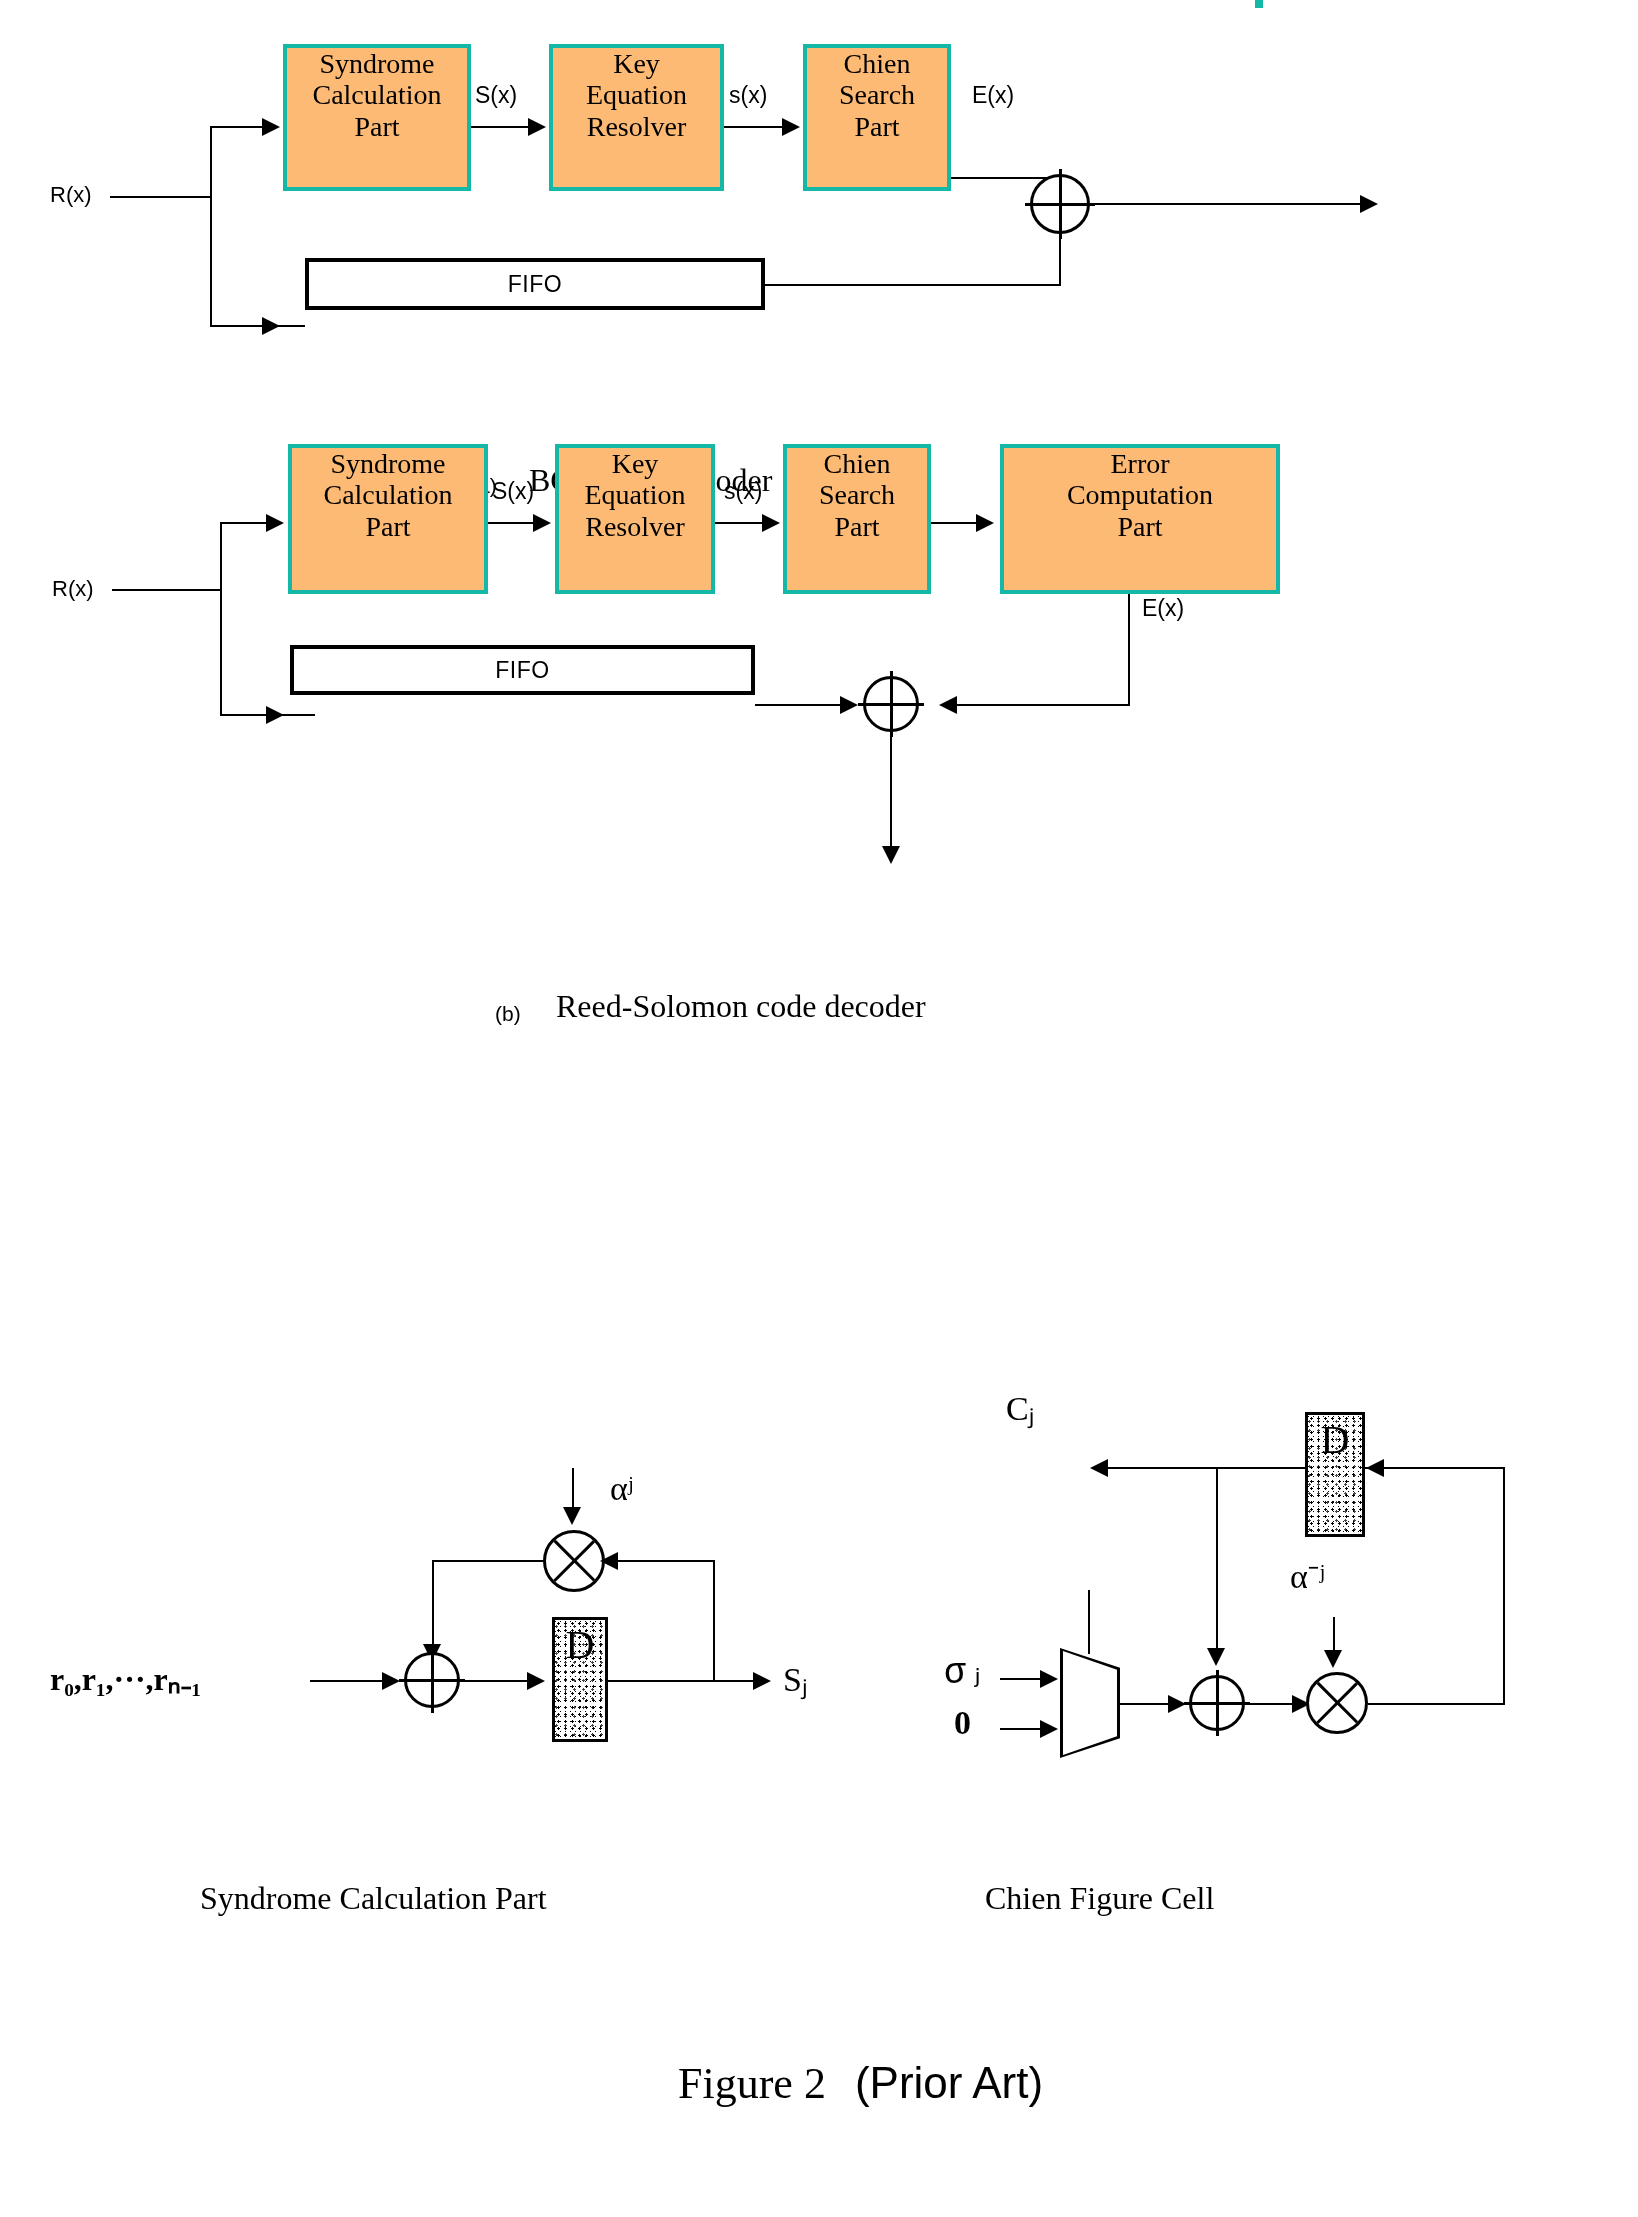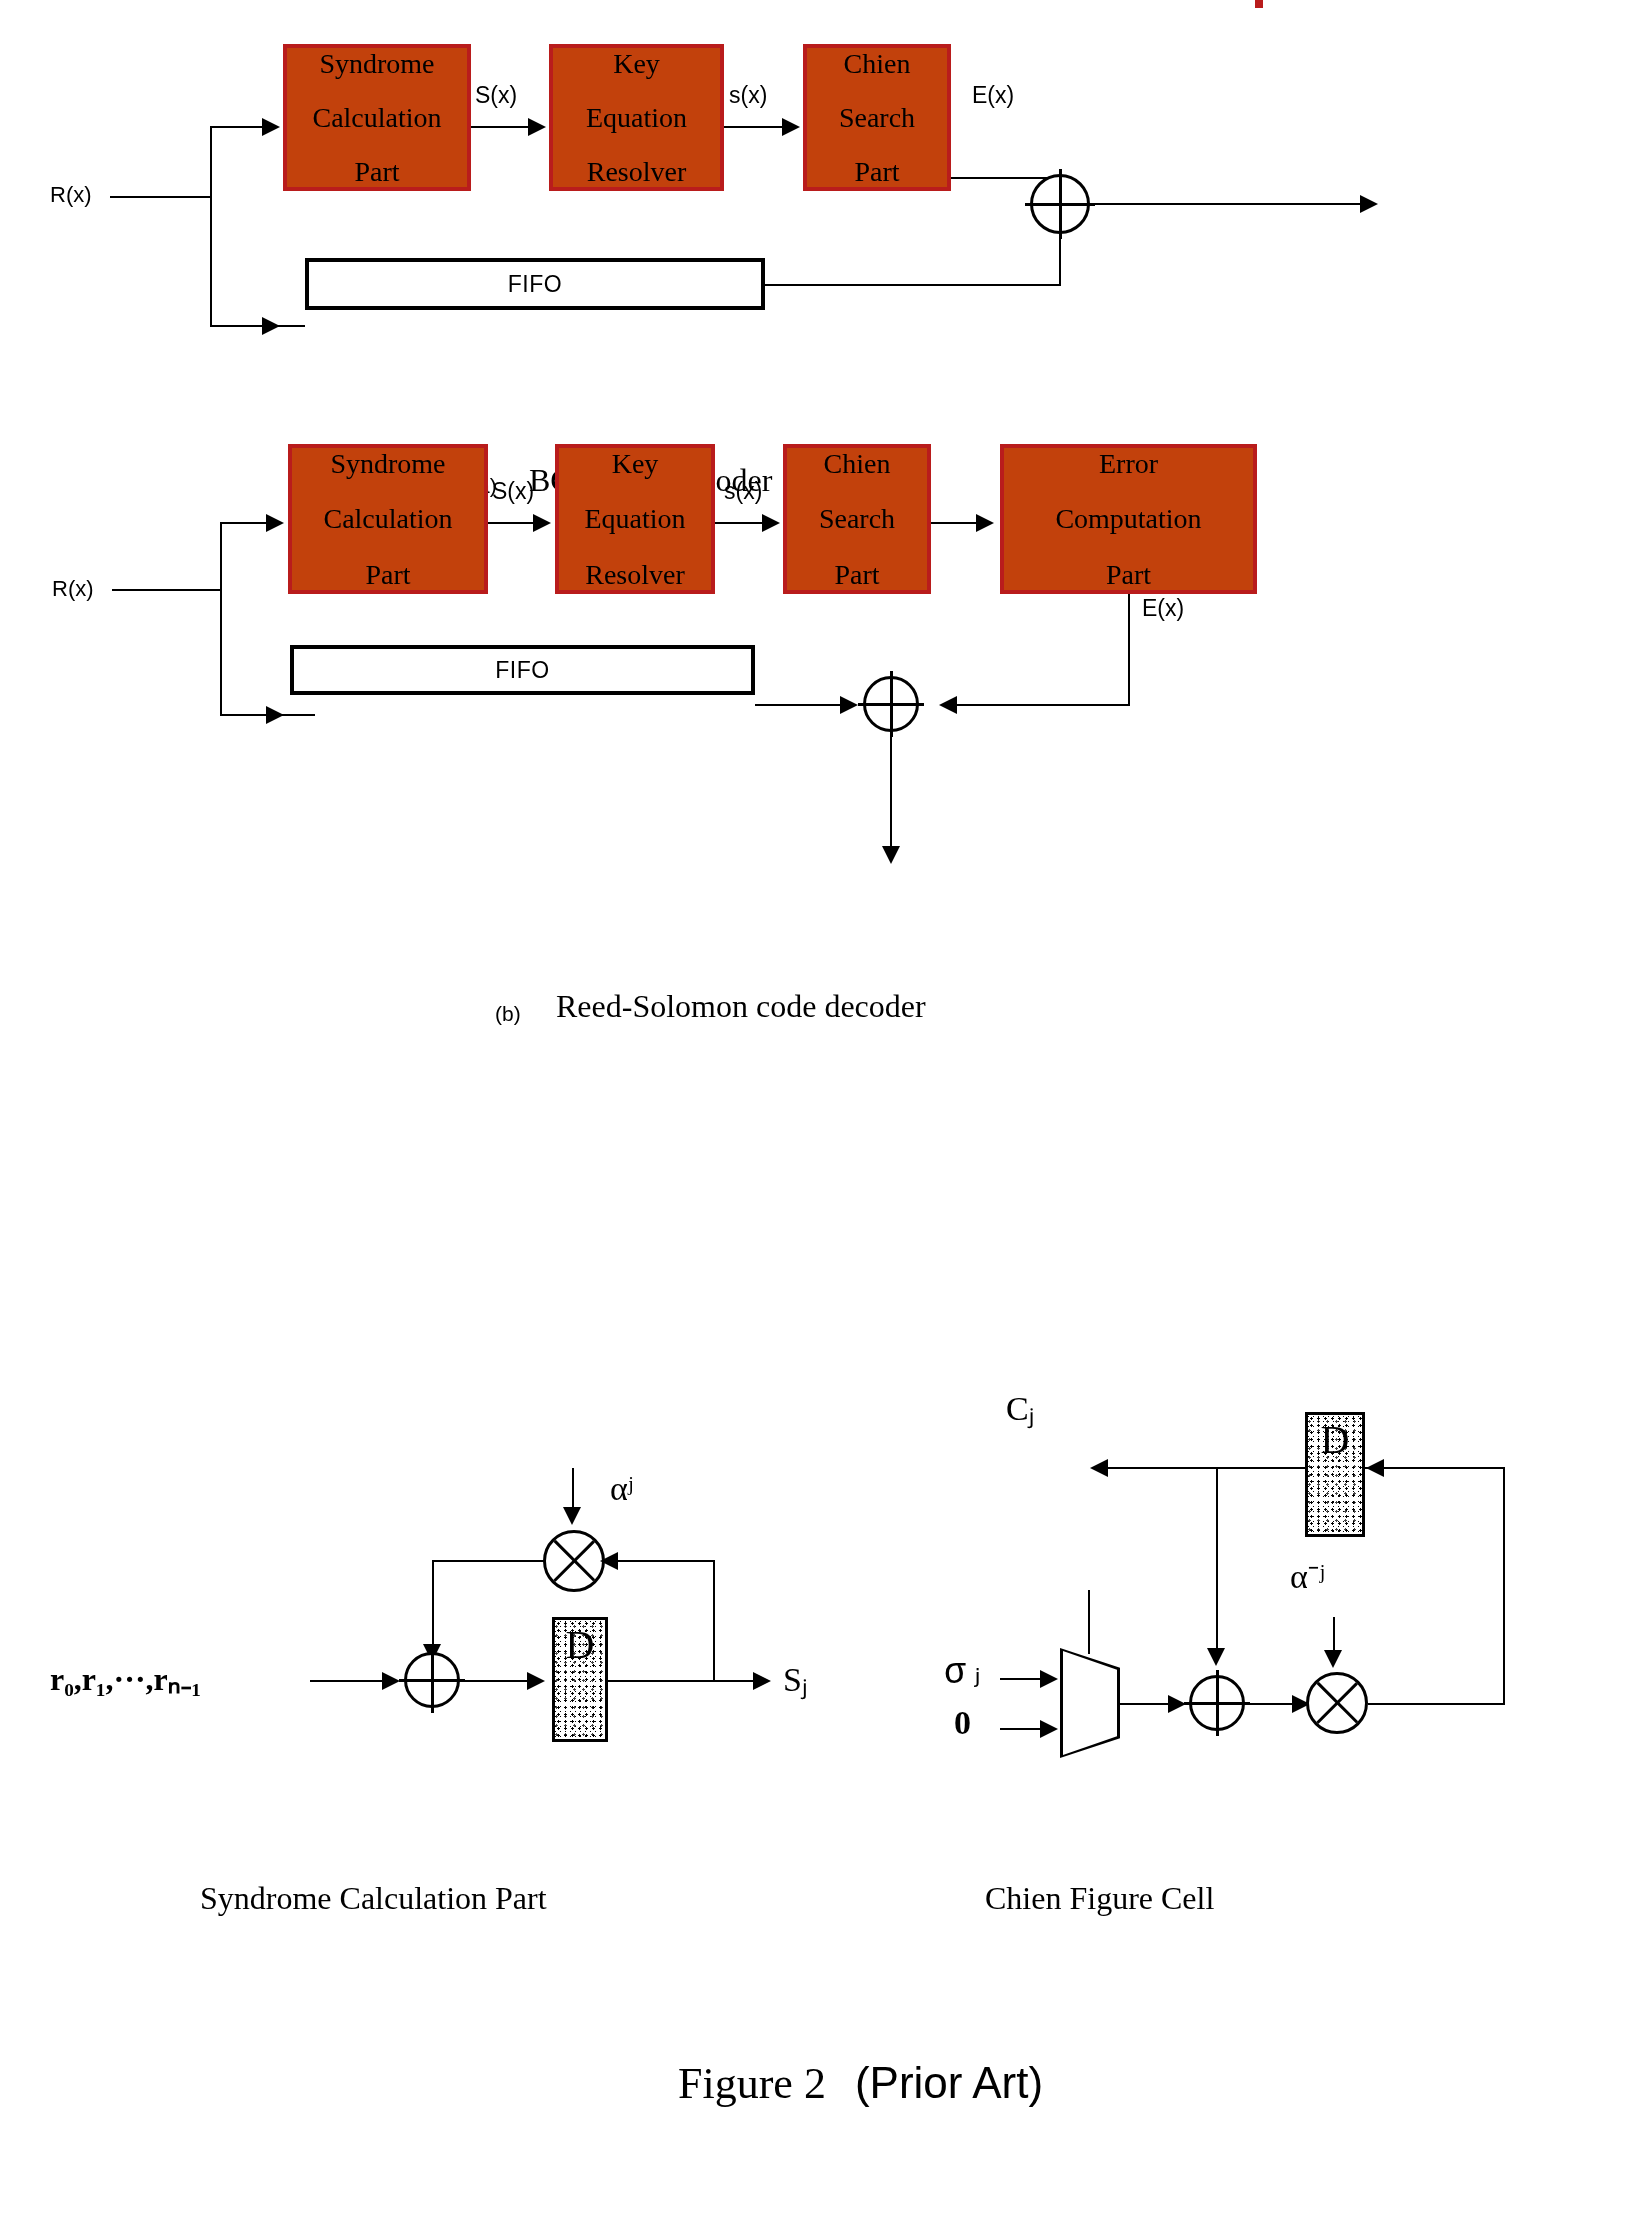--- a/index.html
+++ b/index.html
@@ -21,26 +21,26 @@
     position: absolute;
     left: 0; top: 0;
     width: 1638px;
     height: 2217px;
   }
 
   
   .blk {
     position: absolute;
     box-sizing: border-box;
-    border: 4px solid #b91c1c;
-    background: #c2410c;
+    border: 4px solid #14b8a6;
+    background: #fdba74;
     display: flex;
     flex-direction: column;
     align-items: center;
-    justify-content: space-between;
+    justify-content: flex-start;
     font-family: "Liberation Serif", serif;
     line-height: 1.12;
     text-align: center;
   }
   .blk span { display: block; white-space: nowrap; }
 
   
   .fifo {
     position: absolute;
     box-sizing: border-box;
@@ -266,21 +266,21 @@
   <div class="blk" style="left:783px; top:444px; width:148px; height:150px; font-size:28px;">
     <span>Chien</span>
     <span>Search</span>
     <span>Part</span>
   </div>
 
   <div class="h-wire thin" style="left:931px; top:522px; width:48px;"></div>
   <div class="arr-r" style="left:976px; top:514px;"></div>
 
   <div class="blk" style="left:1255px; top:0px; width:0px; height:0px;"></div>
-  <div class="blk" style="left:1000px; top:444px; width:257px; height:150px; font-size:28px;">
+  <div class="blk" style="left:1000px; top:444px; width:280px; height:150px; font-size:28px;">
     <span>Error</span>
     <span>Computation</span>
     <span>Part</span>
   </div>
 
   <div class="v-wire thin" style="left:1128px; top:594px; height:111px;"></div>
   <div class="lbl" style="left:1142px; top:595px; font-size:23px;">E(x)</div>
   <div class="h-wire thin" style="left:945px; top:704px; width:185px;"></div>
   <div class="arr-l" style="left:939px; top:696px;"></div>
 

